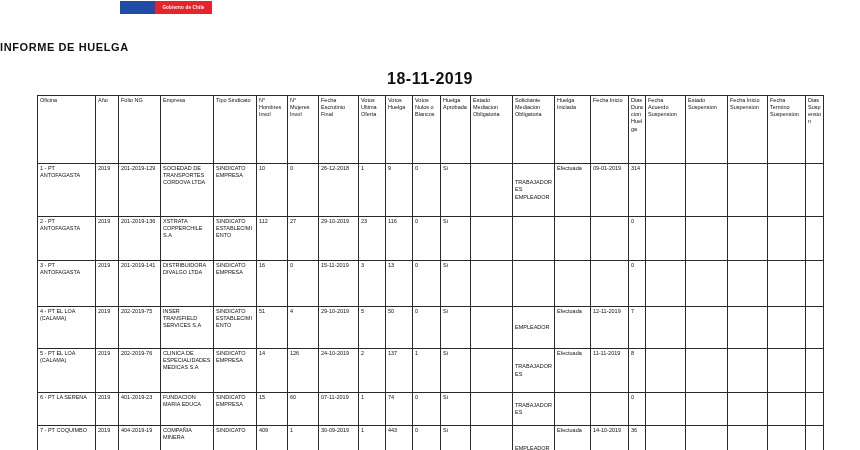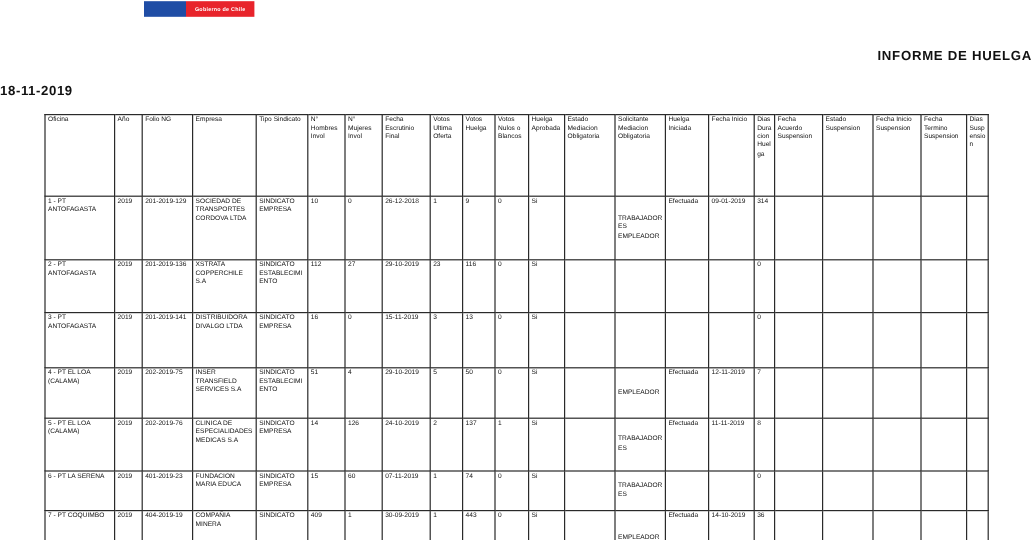--- a/index.html
+++ b/index.html
@@ -8,26 +8,26 @@
     background:#ffffff; overflow:hidden;
     font-family:"Liberation Sans", sans-serif; color:#111;
   }
   
   .logo { position:absolute; left:120px; top:1px; height:13px; display:flex; }
   .logo-blue { width:35px; height:13px; }
   .logo-red  { width:57px; height:13px; display:flex; align-items:center; justify-content:center;
                color:#fff; font-size:4.5px; font-weight:bold; letter-spacing:0.2px; white-space:nowrap; }
   
   .report-title {
-    position:absolute; top:41px; left:0; width:100%; text-align:right;
+    position:absolute; top:41px; left:0; width:100%; text-align:left;
     font-size:11px; font-weight:bold; letter-spacing:0.6px;
   }
   .report-date {
-    position:absolute; top:70px; left:0; width:100%; 
-    font-size:11px; font-weight:bold; letter-spacing:0.5px;
+    position:absolute; top:70px; left:0; width:100%; text-align:center;
+    font-size:16px; font-weight:bold; letter-spacing:0.5px;
   }
   
   table.report {
     position:absolute; left:37px; top:95px; width:786px;
     border-collapse:collapse; table-layout:fixed;
   }
   table.report th, table.report td {
     border:1px solid #2a2a2a;
     font-size:5.5px; line-height:1.3; font-weight:normal;
     padding:1px 1px 1px 2px; text-align:left; vertical-align:top;

